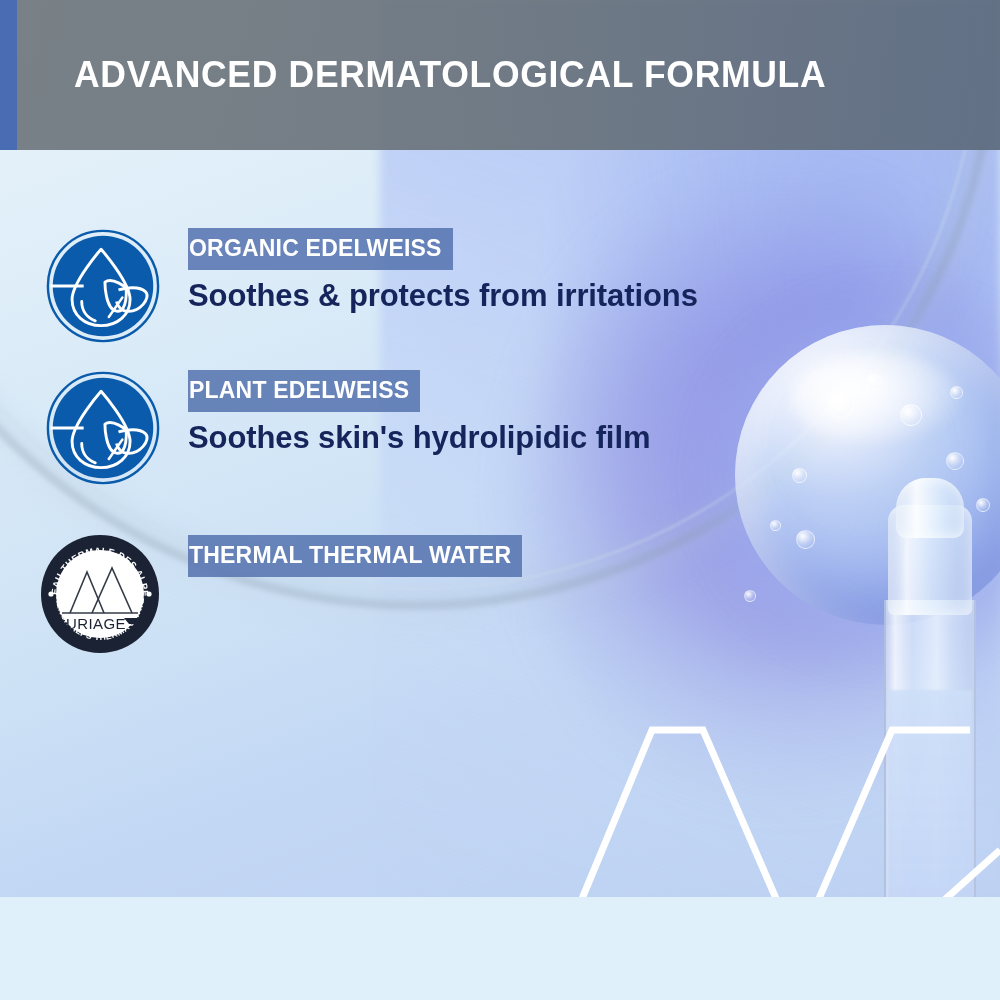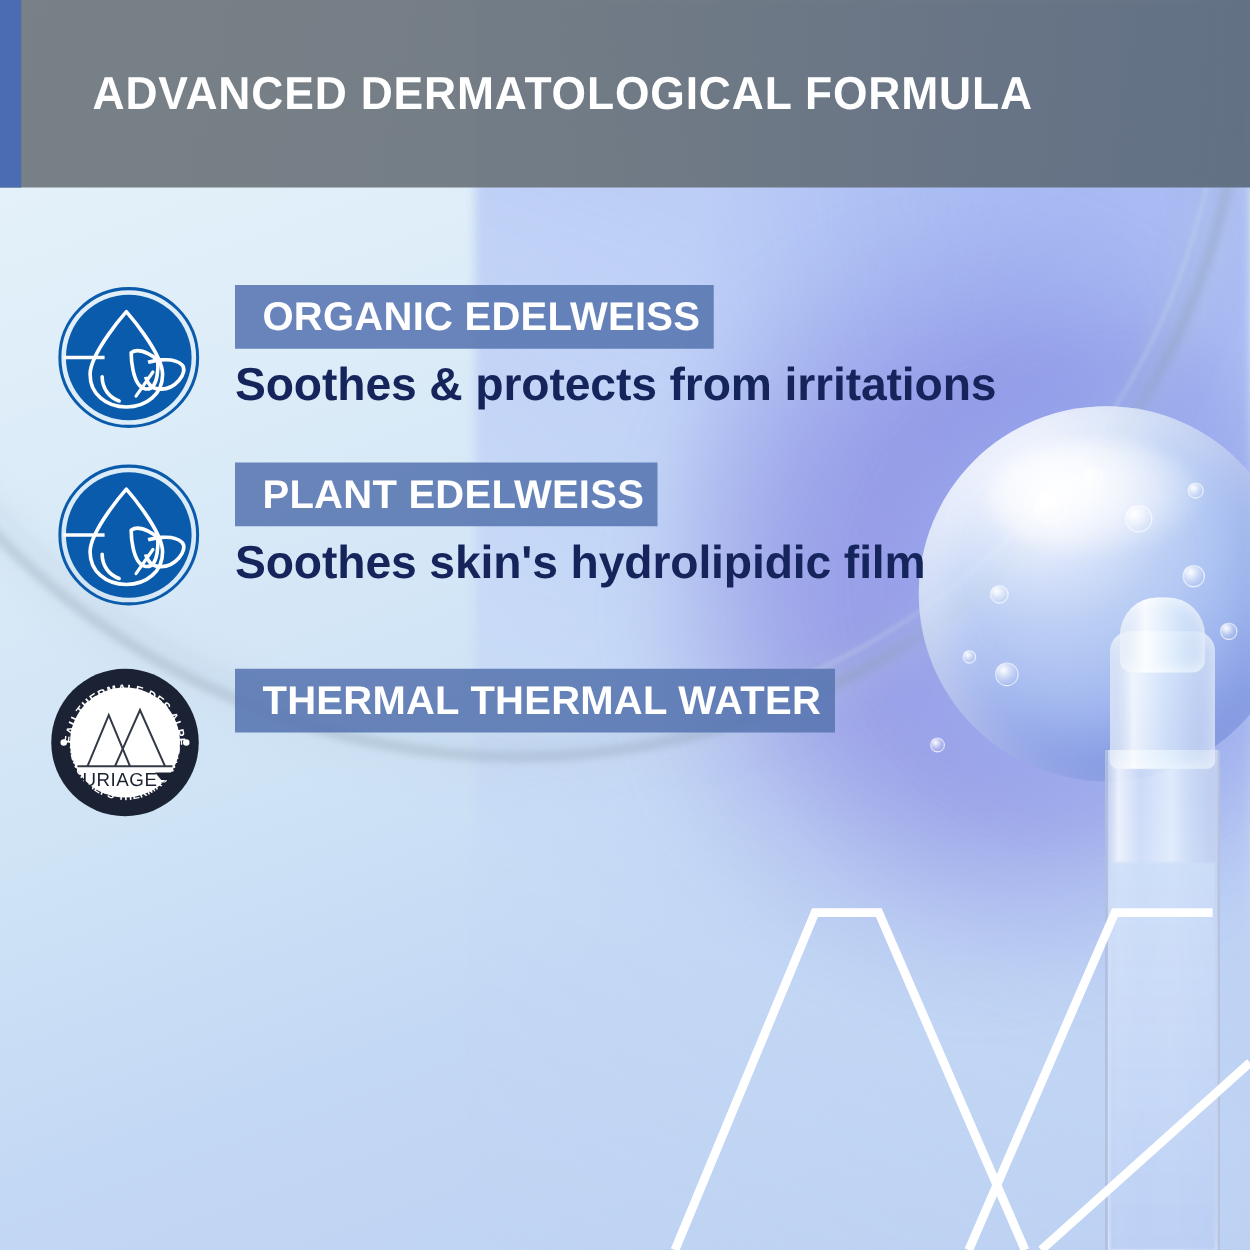--- a/index.html
+++ b/index.html
@@ -5,21 +5,21 @@
   * { margin:0; padding:0; box-sizing:border-box; }
   html, body {
     width:1000px; height:1000px;
     font-family:"Liberation Sans", sans-serif;
     overflow:hidden;
     background:#dff0fa;
   }
 
   #stage {
     position:relative;
-    width:1000px; height:1000px;
+    width:1000px; height:897px;
     overflow:hidden;
     background:#ddeef9;
   }
 
   
   .bg-base{
     position:absolute; inset:0;
     background:
       linear-gradient(160deg,#e9f4fb 0%, #dcecf8 28%, #cfe3f6 52%, #c3d8f4 70%, #bcd0f2 100%);
   }
@@ -140,30 +140,30 @@
   .droplet-icon{ width:116px; height:116px; display:block; }
   .badge-icon{ width:120px; height:120px; display:block; }
 
   .f3 .icon-wrap{ left:40px; top:-1px; width:124px; height:124px; }
 
   .txt{ position:absolute; left:188px; top:0; }
   .head-band{
     display:inline-block;
     background:rgba(88,117,176,.88);
     color:#ffffff;
-    font-size:32px;
+    font-size:23px;
     font-weight:bold;
     line-height:1.0;
-    padding:9px 11px 10px 22px;
+    padding:9px 11px 10px 1px;
     letter-spacing:.2px;
     white-space:nowrap;
   }
   .sub{
     color:#15255c;
-    font-size:37px;
+    font-size:31px;
     font-weight:bold;
     line-height:1.20;
     margin-top:7px;
     letter-spacing:-.1px;
     white-space:pre-line;
   }
 </style>
 </head>
 <body>
 

